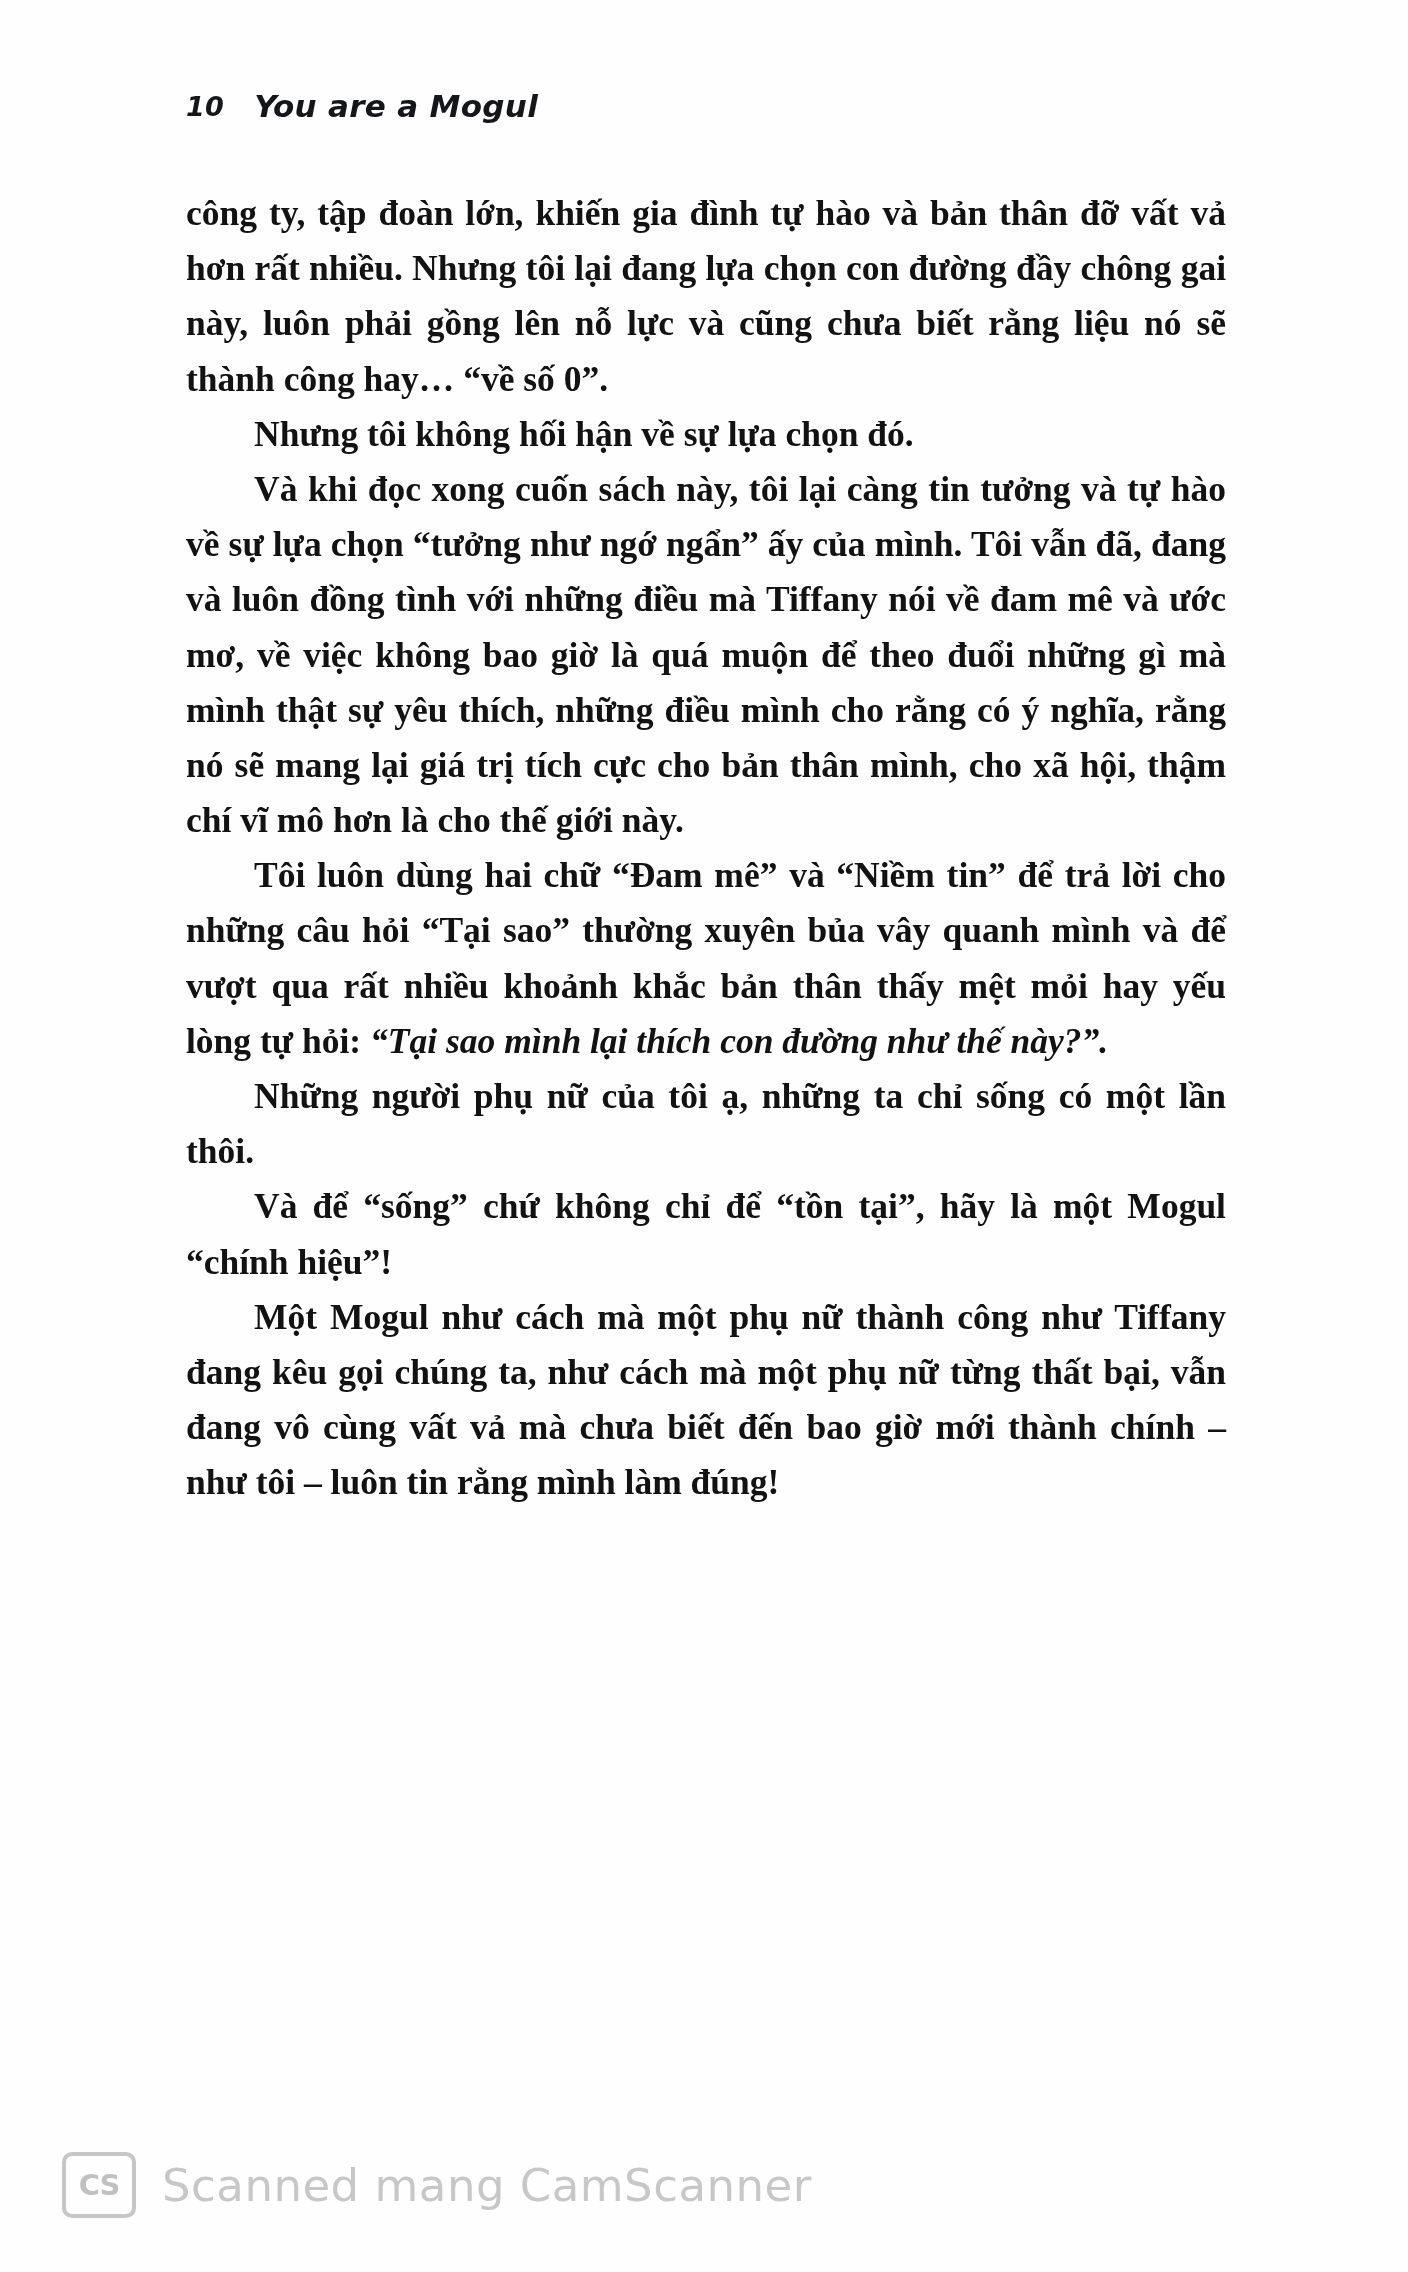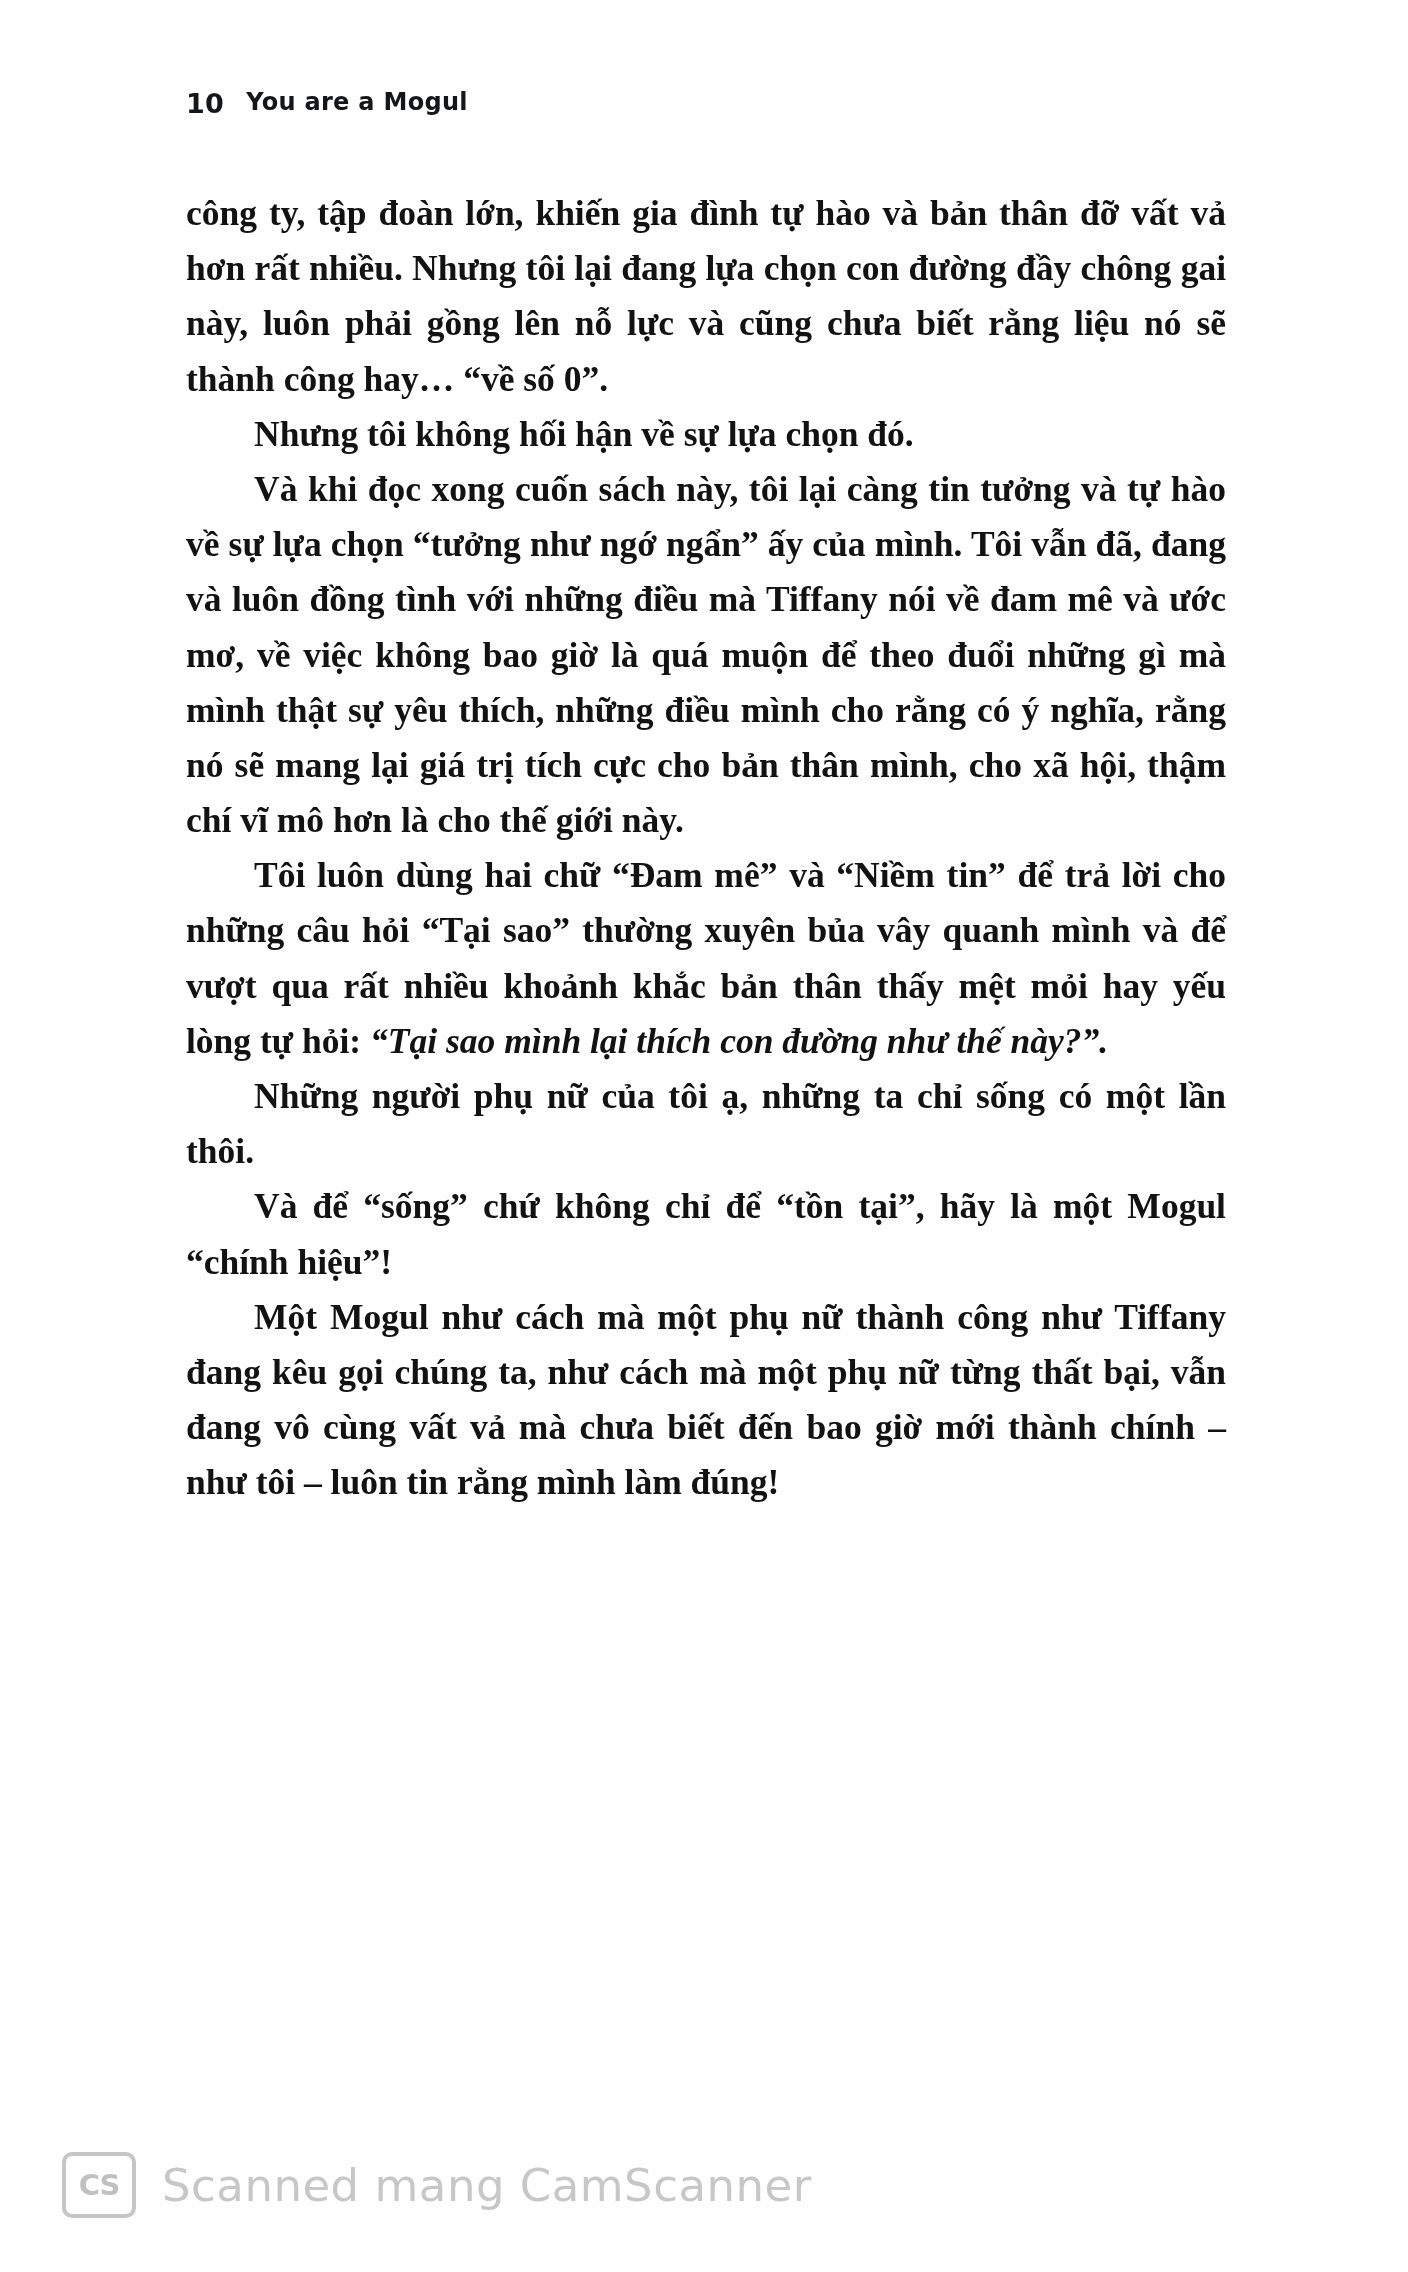--- a/index.html
+++ b/index.html
@@ -20,37 +20,38 @@
     left: 0; top: 0;
     width: 1408px;
     height: 2272px;
     background: #fefefe;
   }
   .header {
     position: absolute;
     left: 186px;
     top: 88px;
     display: flex;
-    align-items: flex-start;
-    gap: 22px;
+    align-items: center;
+    gap: 30px;
     font-family: "DejaVu Sans", sans-serif;
     font-weight: bold;
     font-size: 27px;
     letter-spacing: 0.3px;
     color: #15161a;
+    font-style: italic;
   }
   .header .pagenum {
     font-family: "DejaVu Sans", sans-serif;
     font-weight: bold;
     font-size: 27px;
   }
   .header .runtitle {
     font-family: "DejaVu Sans", sans-serif;
     font-weight: bold;
-    font-size: 24px;
+    font-size: 31px;
   }
   .body-text {
     position: absolute;
     left: 186px;
     top: 186px;
     width: 1040px;
     font-family: "Liberation Serif", serif;
     font-size: 35.5px;
     line-height: 1.555;
     color: #121212;

